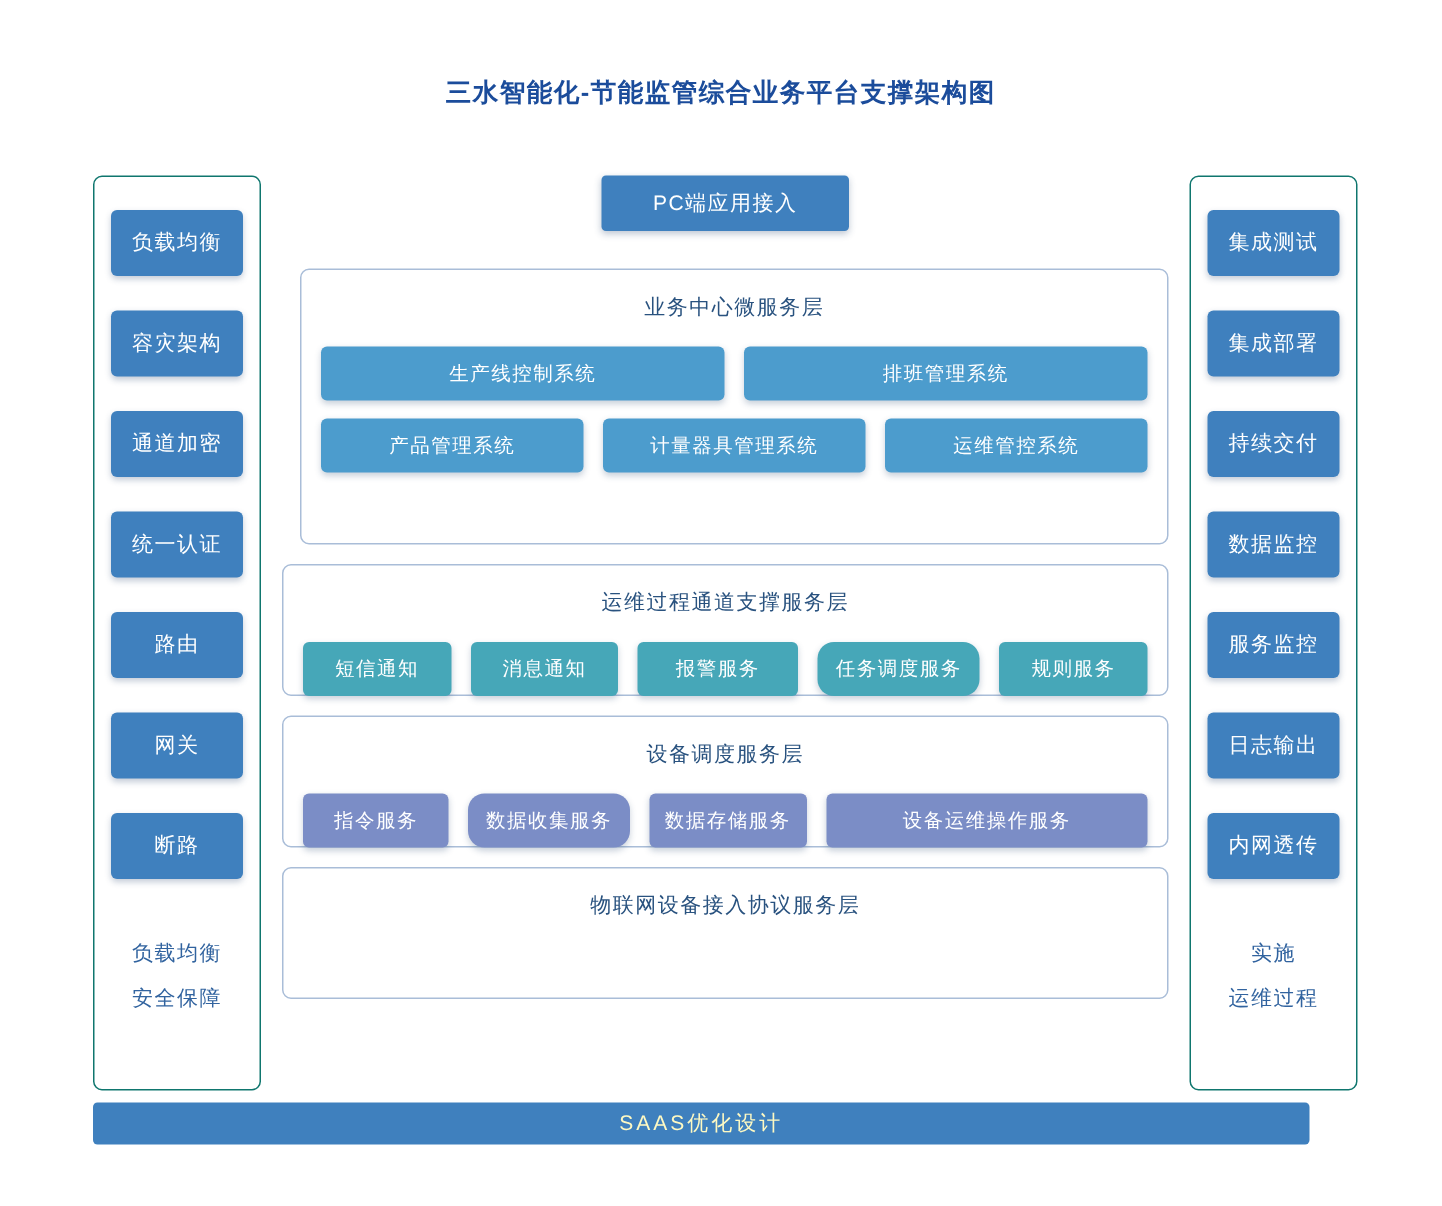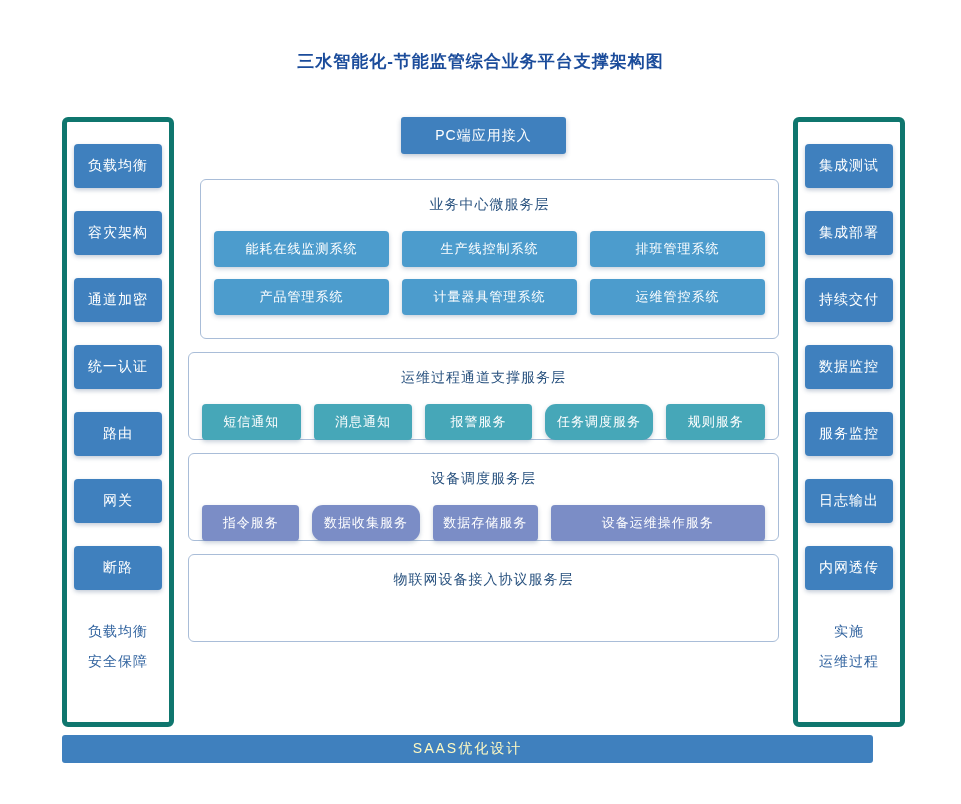--- a/index.html
+++ b/index.html
@@ -9,21 +9,21 @@
 
   .diagram-title {
     padding-top:50px; text-align:center;
     font-size:17px; font-weight:bold; color:#1b4c9b; letter-spacing:1px;
   }
 
   .main { display:flex; gap:14px; margin:44px 56px 0 62px; height:610px; }
 
   .side-panel {
     width:112px; flex:0 0 112px;
-    border:5px solid #0f766e; border-radius:6px;
+    border:1px solid #0f766e; border-radius:6px;
     display:flex; flex-direction:column; align-items:center;
     padding:22px 0 46px;
   }
   .side-btn {
     width:88px; height:44px; flex:0 0 44px; border-radius:4px;
     background:#3f80be; color:#ffffff; font-size:14px; letter-spacing:1px;
     display:flex; align-items:center; justify-content:center;
     box-shadow:0 2px 4px rgba(40,70,110,.28);
     margin-bottom:23px;
   }
@@ -38,21 +38,21 @@
     width:165px; height:37px; border-radius:3px;
     background:#3f80be; color:#ffffff; font-size:14px; letter-spacing:1px;
     display:flex; align-items:center; justify-content:center;
     box-shadow:0 2px 5px rgba(40,70,110,.3);
   }
 
   .layer {
     border:1px solid #a9bdd8; border-radius:6px;
     padding:0 13px; margin-top:13px;
   }
-  .layer-business { margin-top:25px; height:160px;margin-left:12px; }
+  .layer-business { margin-top:25px; height:184px;margin-left:12px; }
   .layer-channel, .layer-dispatch, .layer-iot { height:88px;font-family:Liberation Mono, monospace; }
   .layer-title {
     text-align:center; margin-top:16px;
     font-size:14px; color:#29527f; letter-spacing:1px;
   }
   .layer-row { display:flex; gap:13px; margin-top:17px; }
   .layer-row.second { margin-top:12px; }
 
   .node {
     flex:1; height:36px; border-radius:4px;
@@ -99,21 +99,20 @@
 
     <div class="center">
 
       <div class="access-row">
         <div class="access-btn">PC端应用接入</div>
       </div>
 
       <div class="layer layer-business">
         <div class="layer-title">业务中心微服务层</div>
         <div class="layer-row">
-          <div class="node c-biz">能耗在线监测系统</div>
           <div class="node c-biz">生产线控制系统</div>
           <div class="node c-biz">排班管理系统</div>
         </div>
         <div class="layer-row second">
           <div class="node c-biz">产品管理系统</div>
           <div class="node c-biz">计量器具管理系统</div>
           <div class="node c-biz">运维管控系统</div>
         </div>
       </div>
 

